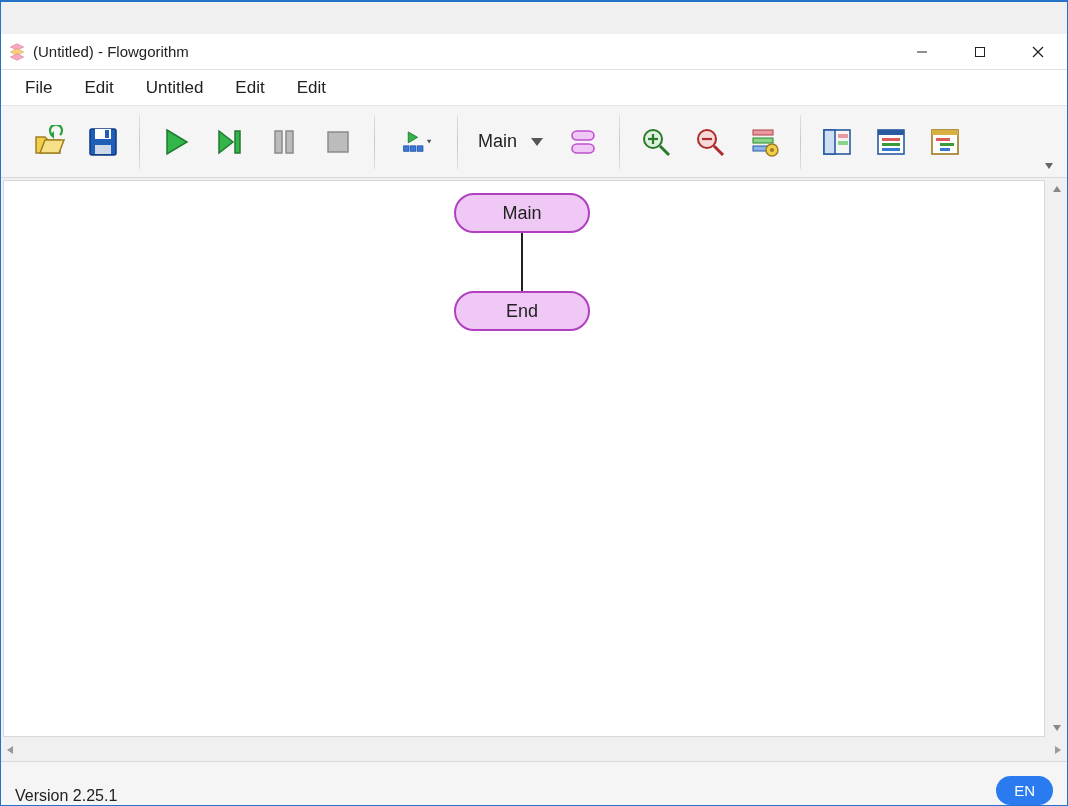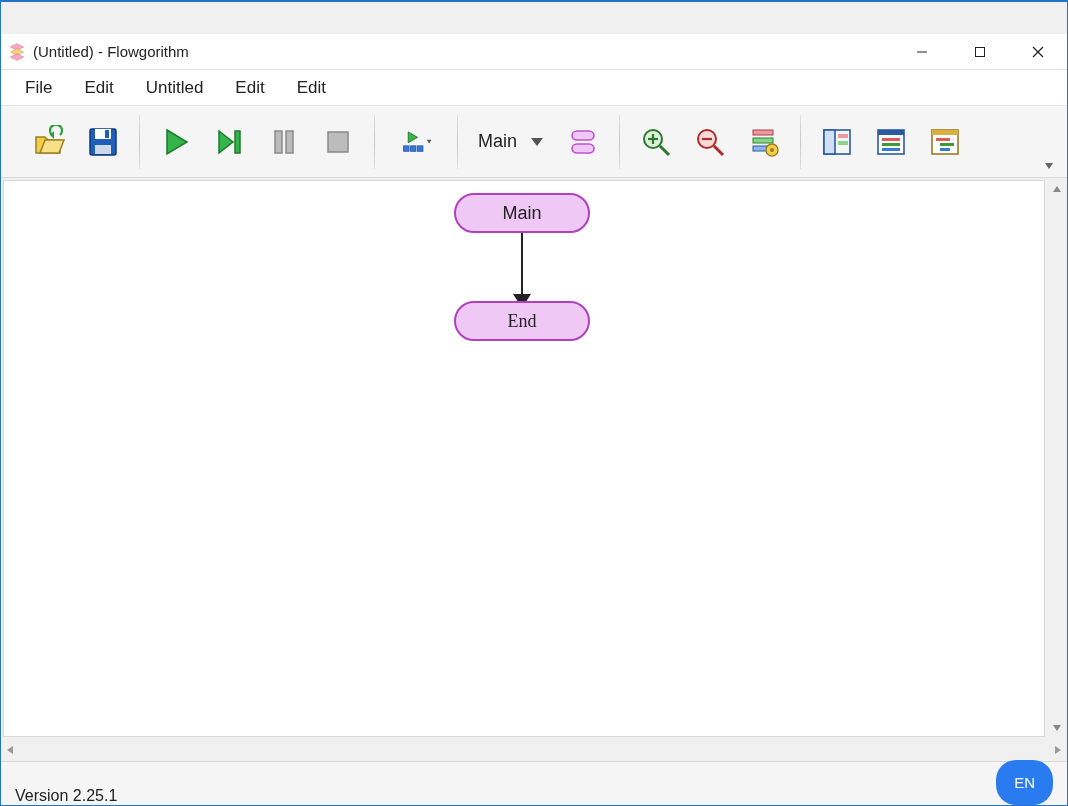--- a/index.html
+++ b/index.html
@@ -129,21 +129,21 @@
     left: 450px;
     width: 136px;
     height: 40px;
     border: 2px solid #b040c0;
     background: #f0c8f6;
     border-radius: 40px;
     display: flex; align-items: center; justify-content: center;
     font-size: 18px; color: #222;
   }
   .node-main { top: 12px; }
-  .node-end  { top: 120px; font-family: Liberation Serif, serif; }
+  .node-end  { top: 110px; }
   .arrow-line {
     position: absolute;
     left: 517px; top: 52px;
     width: 2px; height: 70px;
     background: #222;
   }
   .arrow-head {
     position: absolute;
     left: 509px; top: 113px;
     width: 0; height: 0;
@@ -169,21 +169,21 @@
     align-items: flex-end;
     justify-content: space-between;
     padding: 0 14px;
     border-top: 1px solid #d8d8d8;
   }
   .version { font-size: 16px; color: #222; }
   .lang-pill {
     background: #2a7bef;
     color: #fff;
     font-size: 15px;
-    padding: 14px 18px;
+    padding: 6px 18px;
     border-radius: 20px;
     cursor: pointer;
   }
 </style>
 </head>
 <body>
 
 <div class="titlebar">
   <span class="app-icon">
     <svg viewBox="0 0 24 24">

